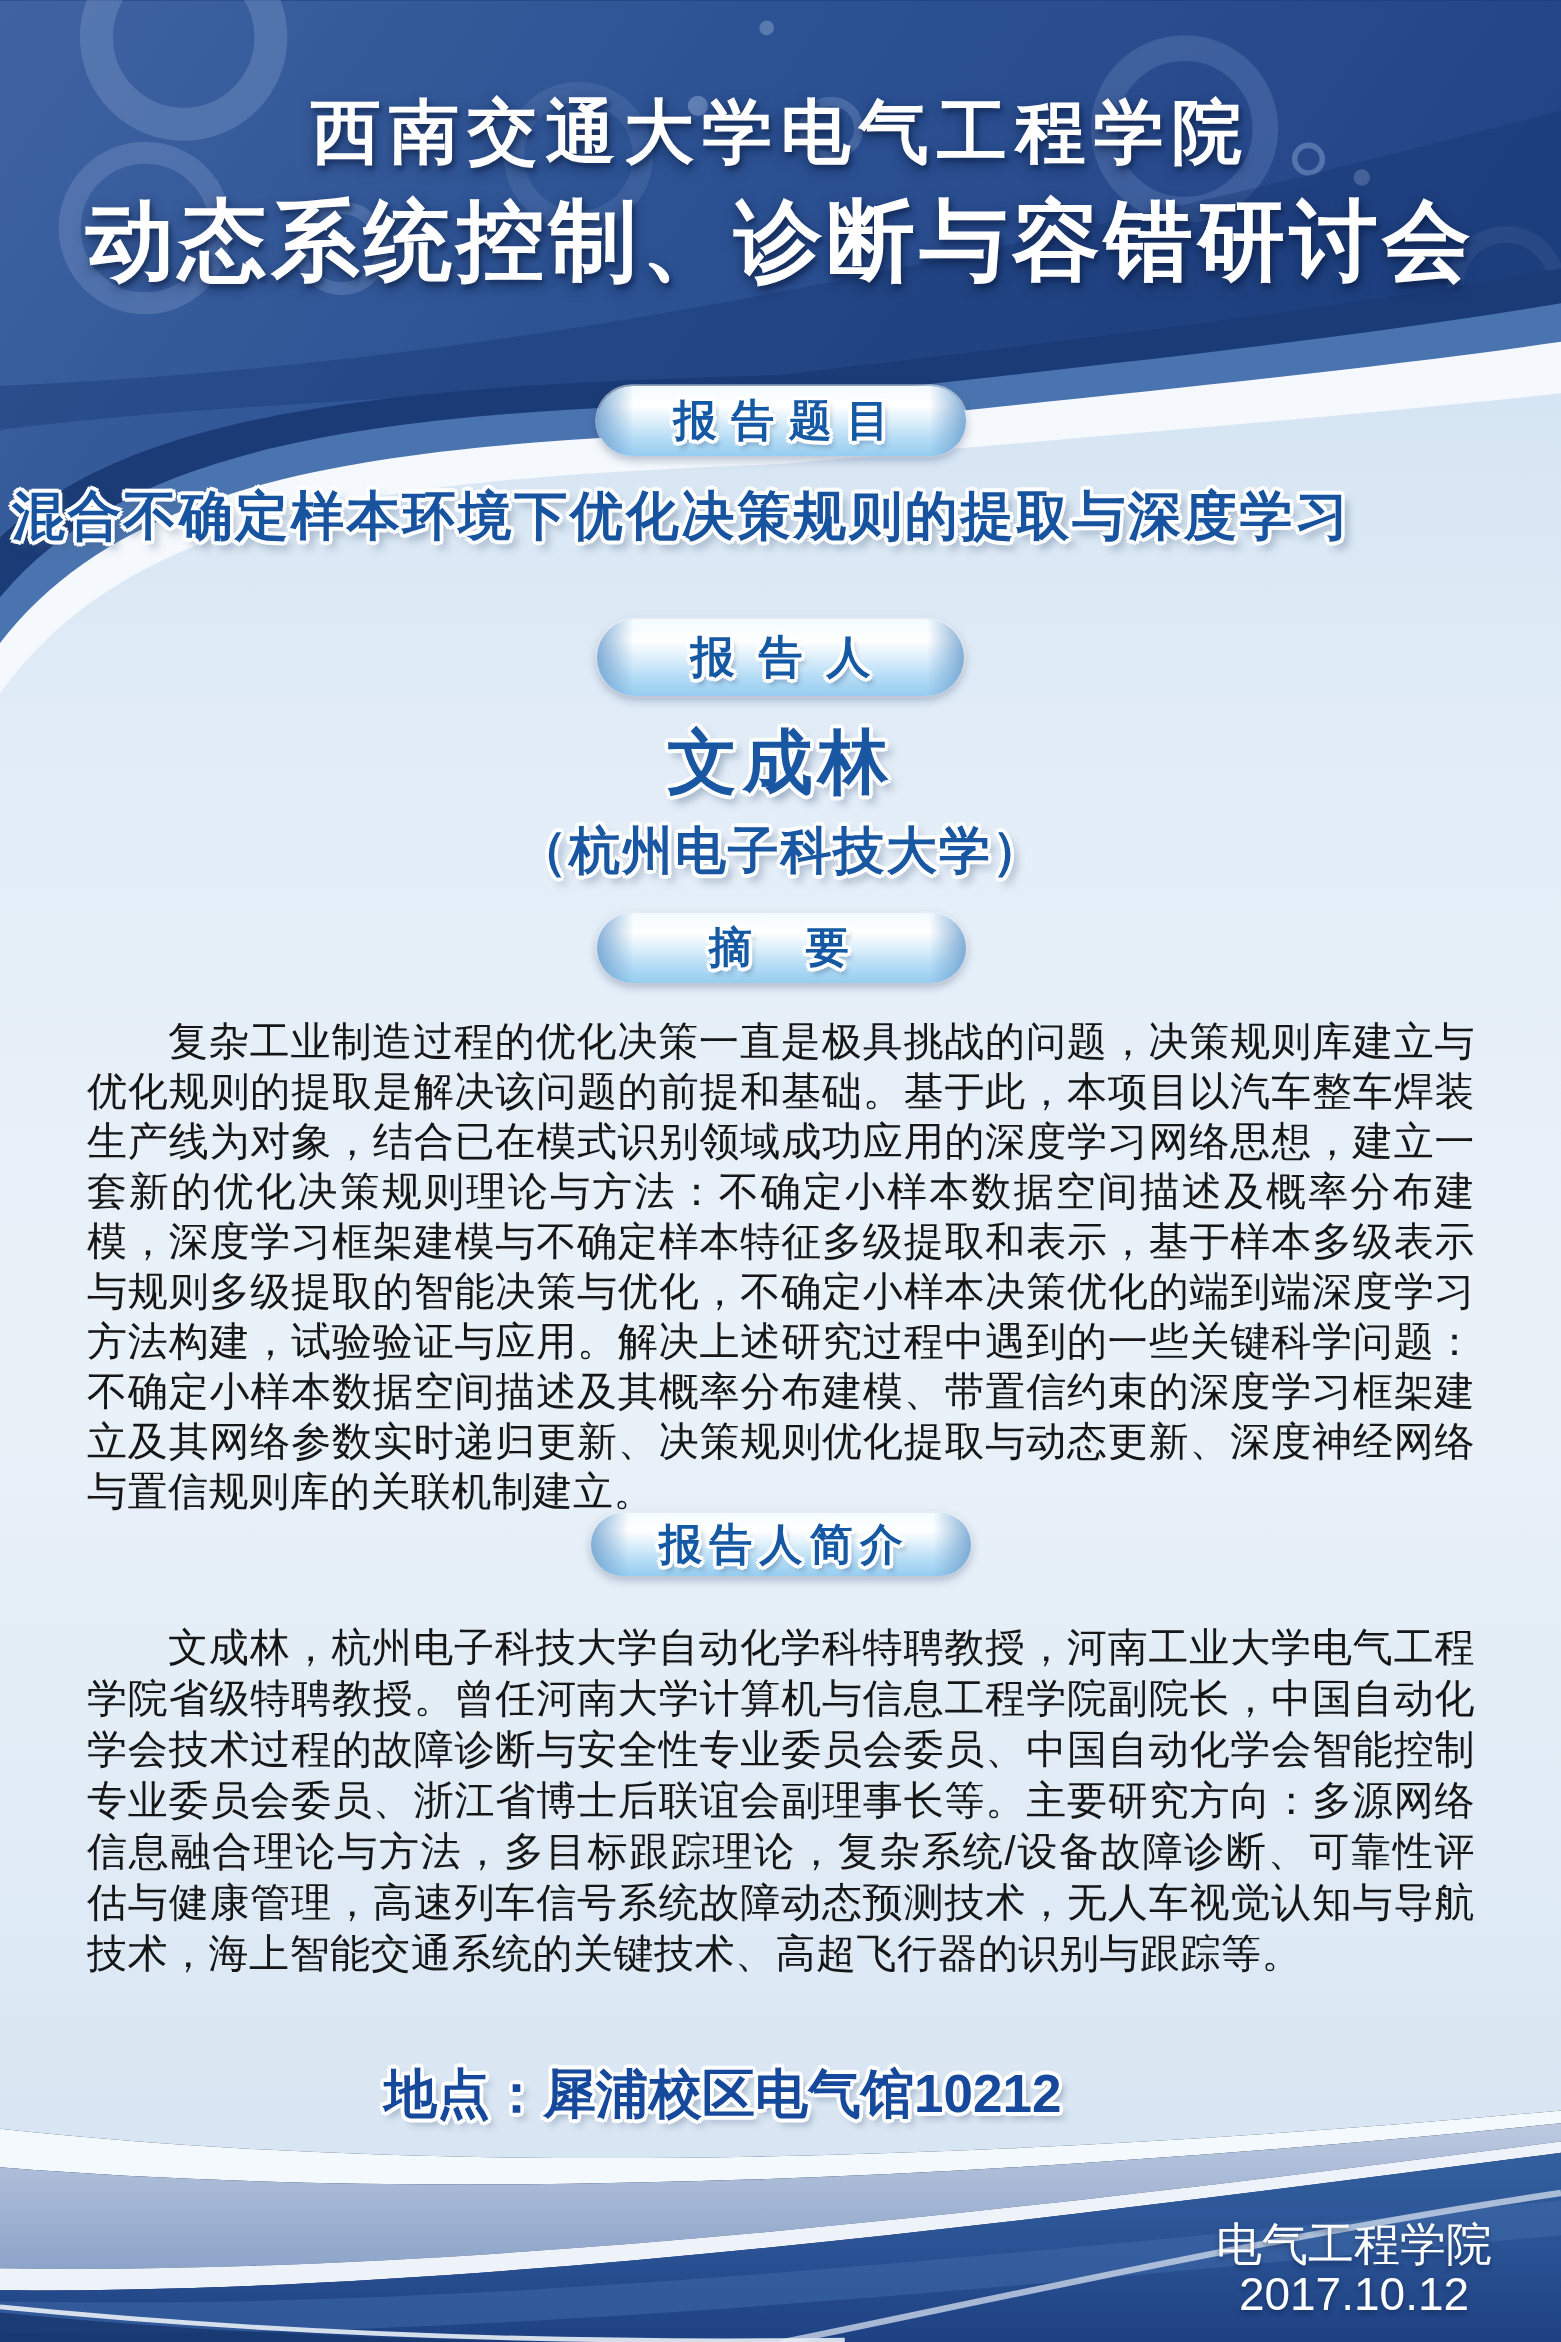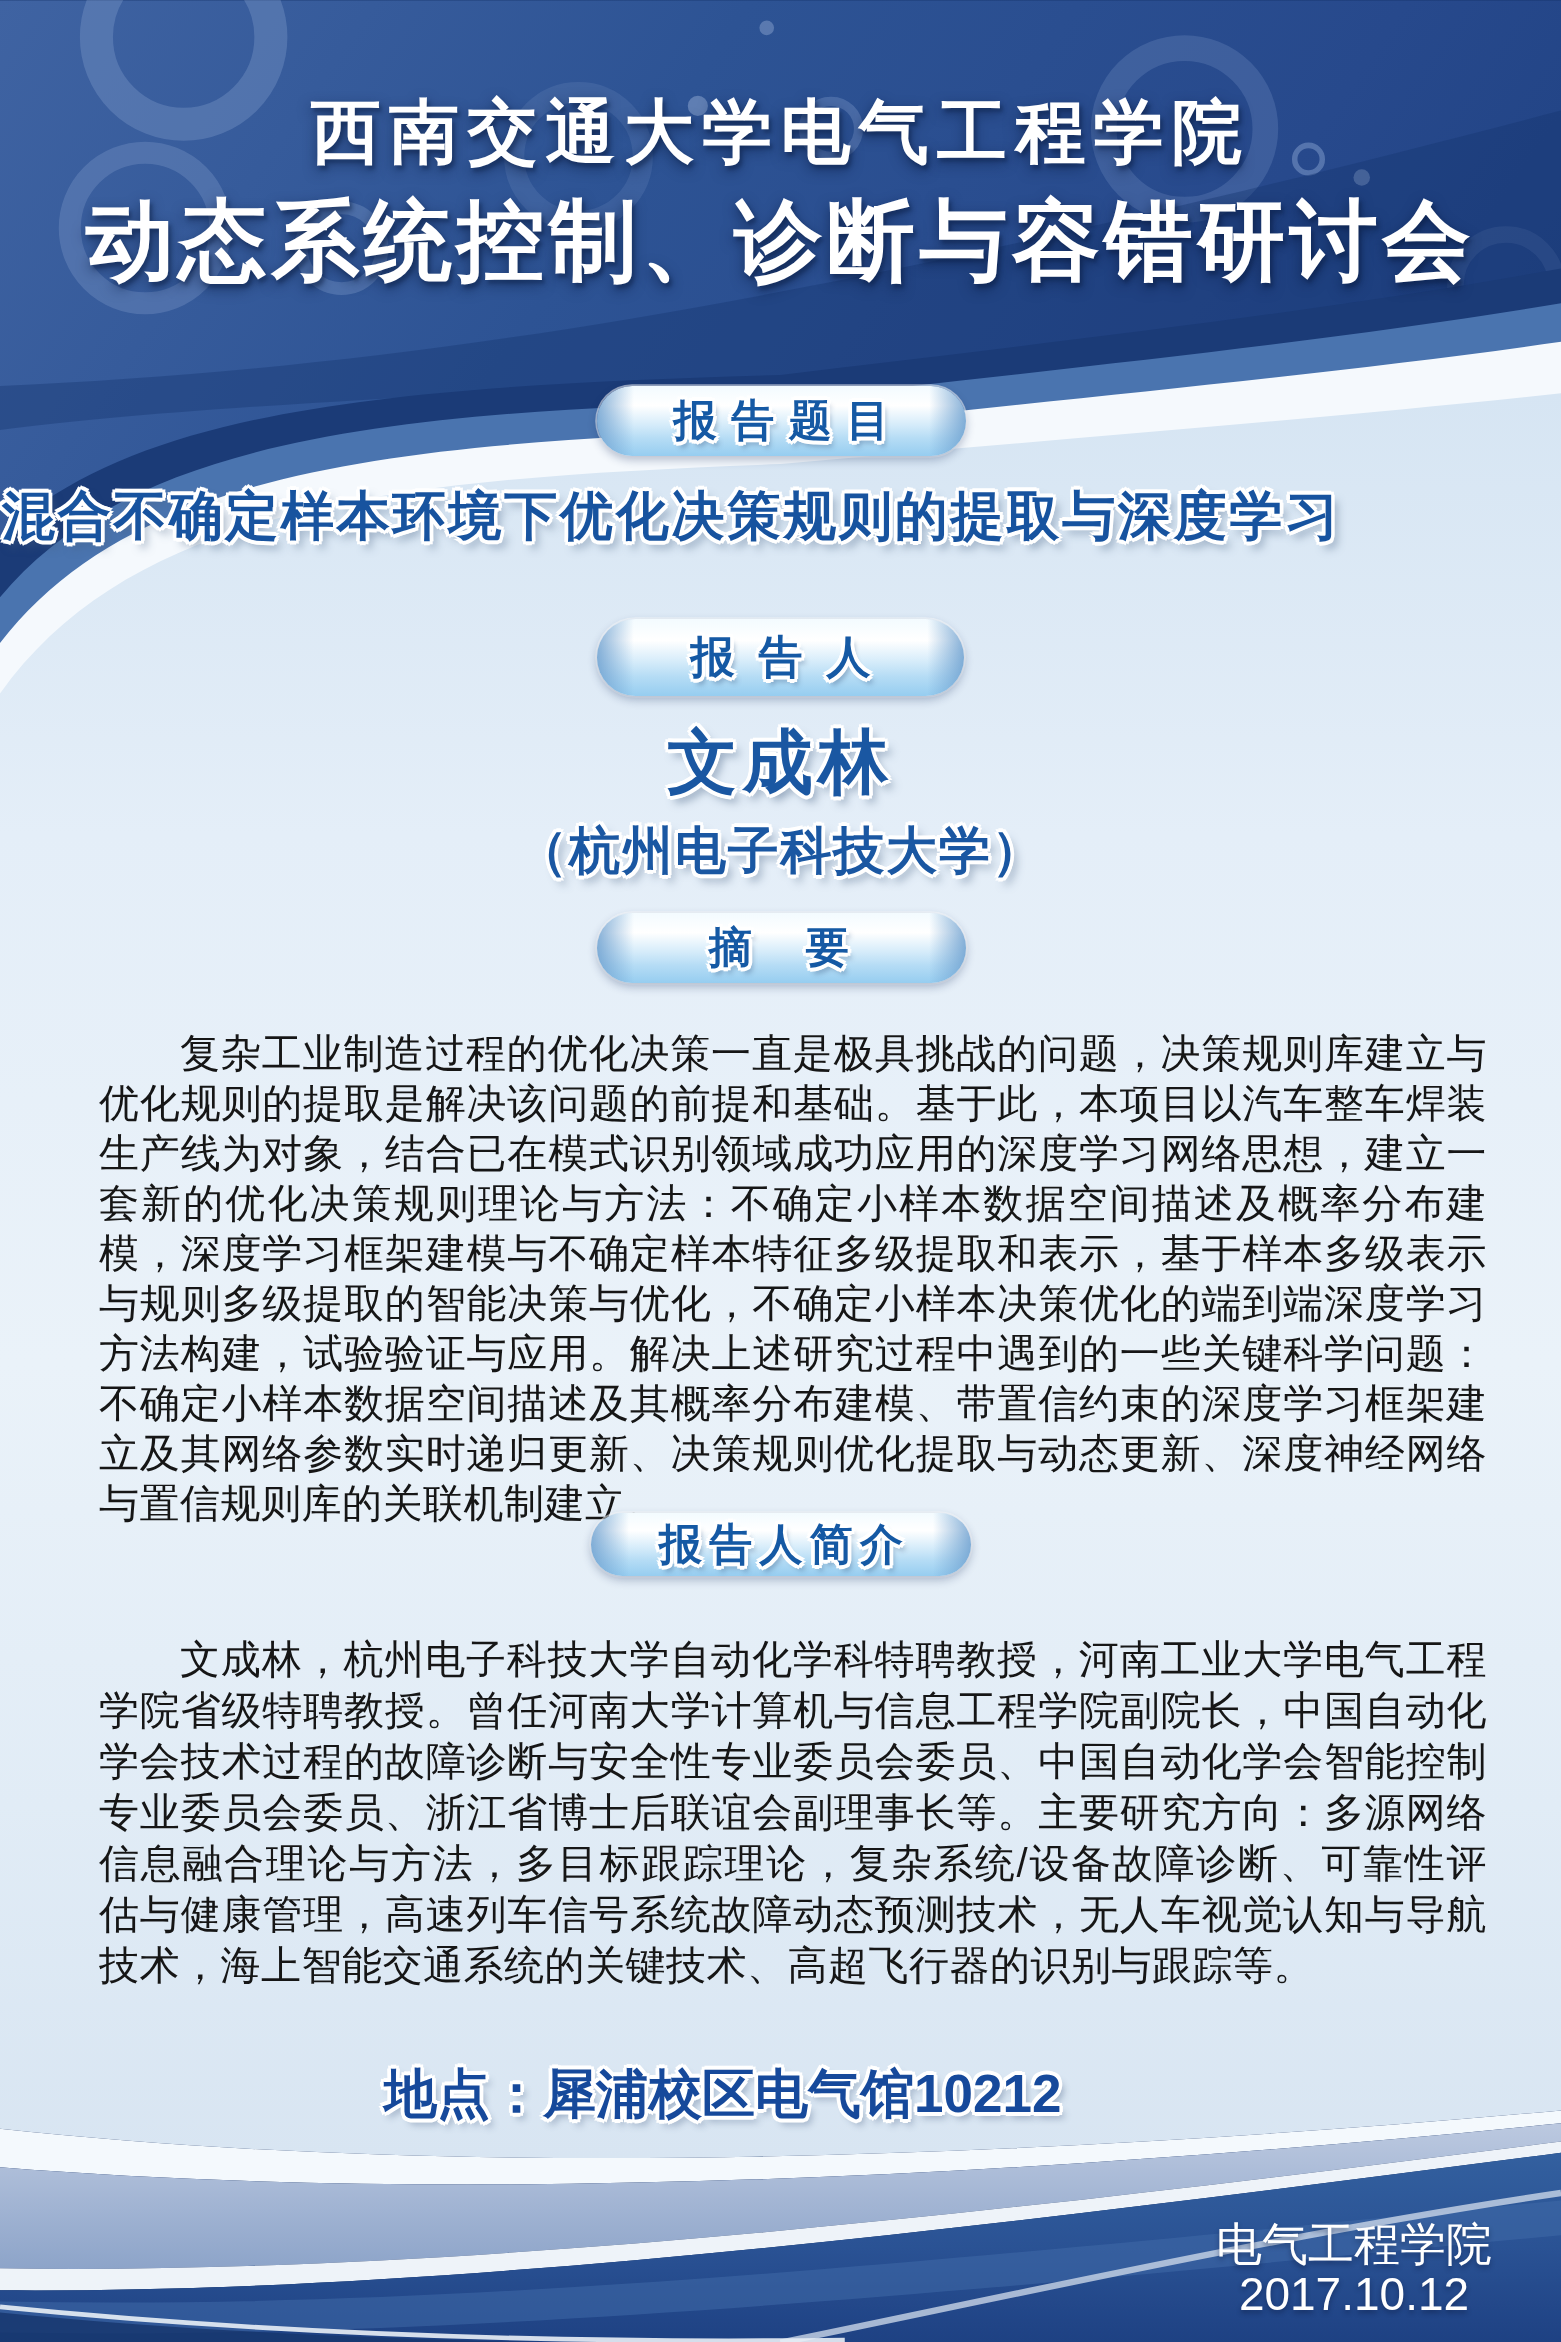--- a/index.html
+++ b/index.html
@@ -45,27 +45,27 @@
   .pill-bio     {left:591px;top:1513px;width:380px;height:63px;text-align:center;}
   .pill-bio span{font-size:43px;letter-spacing:7.3px;padding-left:7.3px;}
 
   
   .outlined{
     color:#17539f;font-weight:700;white-space:nowrap;
     text-shadow:-2.8px -2.8px 0 #fff,2.8px -2.8px 0 #fff,-2.8px 2.8px 0 #fff,2.8px 2.8px 0 #fff,
       -3.7px 0 0 #fff,3.7px 0 0 #fff,0 -3.7px 0 #fff,0 3.7px 0 #fff,
       5.5px 7.3px 8.3px rgba(70,95,130,.5);
   }
-  .topic-title{left:2px;top:481px;width:1260px;text-align:center;font-size:53px;letter-spacing:2.8px;}
+  .topic-title{left:12px;top:481px;width:1260px;text-align:center;font-size:53px;letter-spacing:2.8px;}
   .speaker-name{left:0;top:716px;width:1561px;text-align:center;font-size:70px;letter-spacing:5.5px;color:#1a57a2;}
   .speaker-affiliation{left:0;top:817px;width:1561px;text-align:center;font-size:51px;letter-spacing:1.8px;color:#1a57a2;}
 
   
   .body-text{
-    left:87px;width:1388px;margin:12px;color:#161616;font-weight:500;
+    left:87px;width:1388px;margin:0;color:#161616;font-weight:500;
     font-size:40px;line-height:50px;text-align:justify;text-indent:81px;
     letter-spacing:0.5px;
   }
   .abstract{top:1016px;}
   .bio{top:1622px;line-height:51px;}
 
   
   .schedule{
     left:384px;color:#16499b;font-weight:700;font-size:53px;white-space:nowrap;
     text-shadow:-2.8px -2.8px 0 #fff,2.8px -2.8px 0 #fff,-2.8px 2.8px 0 #fff,2.8px 2.8px 0 #fff,

